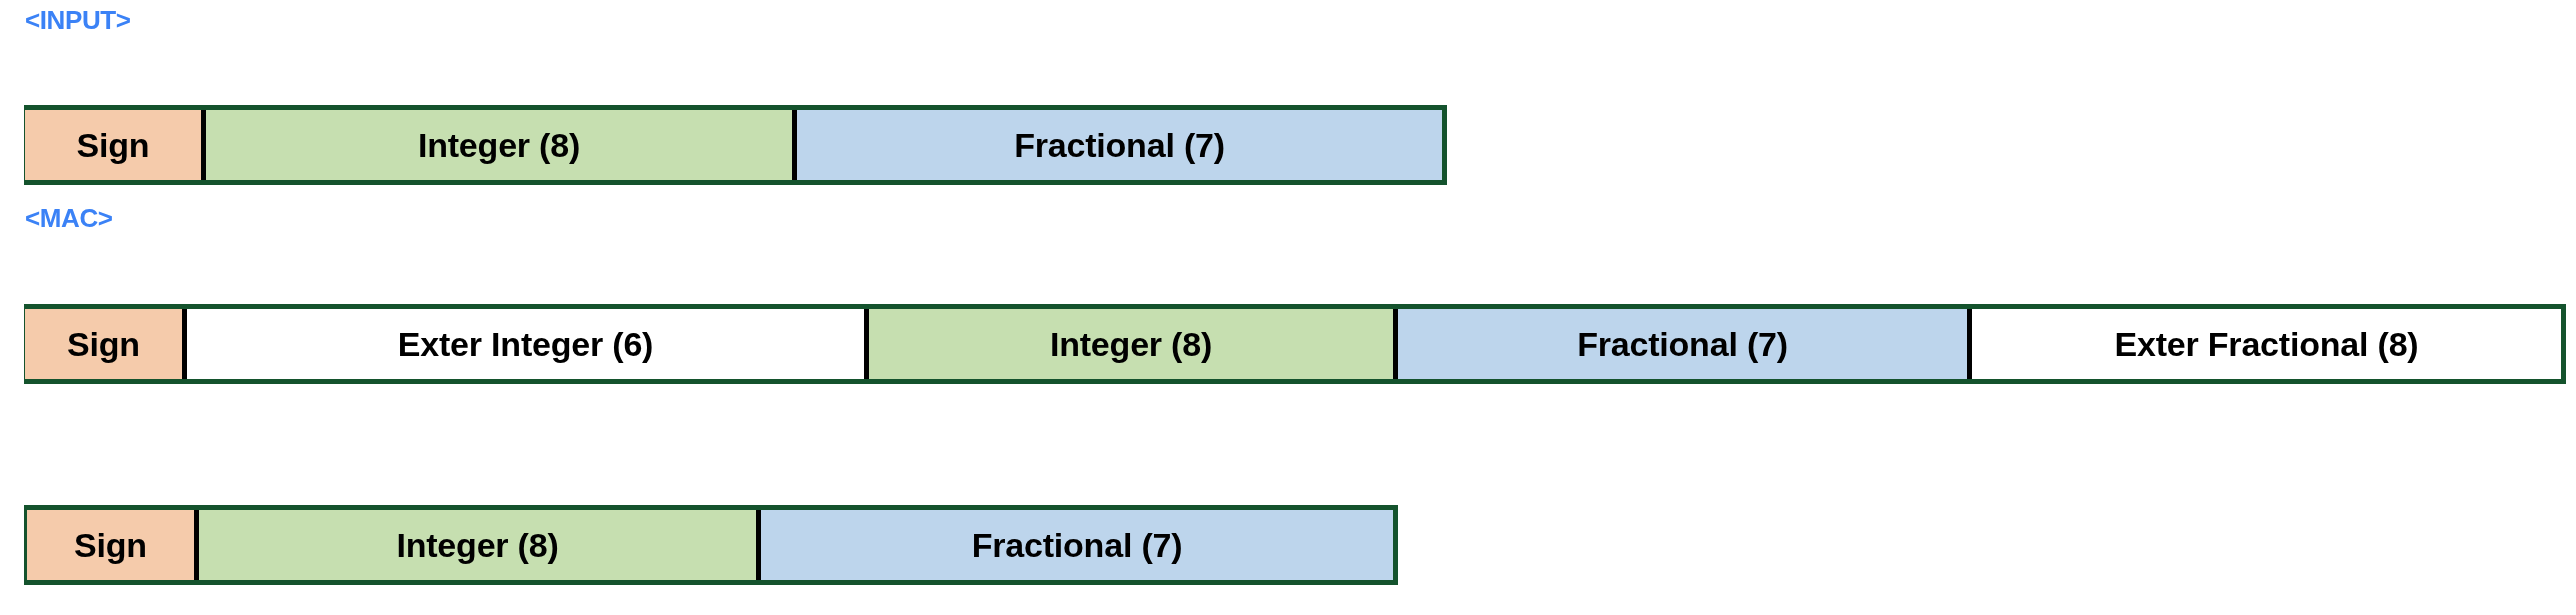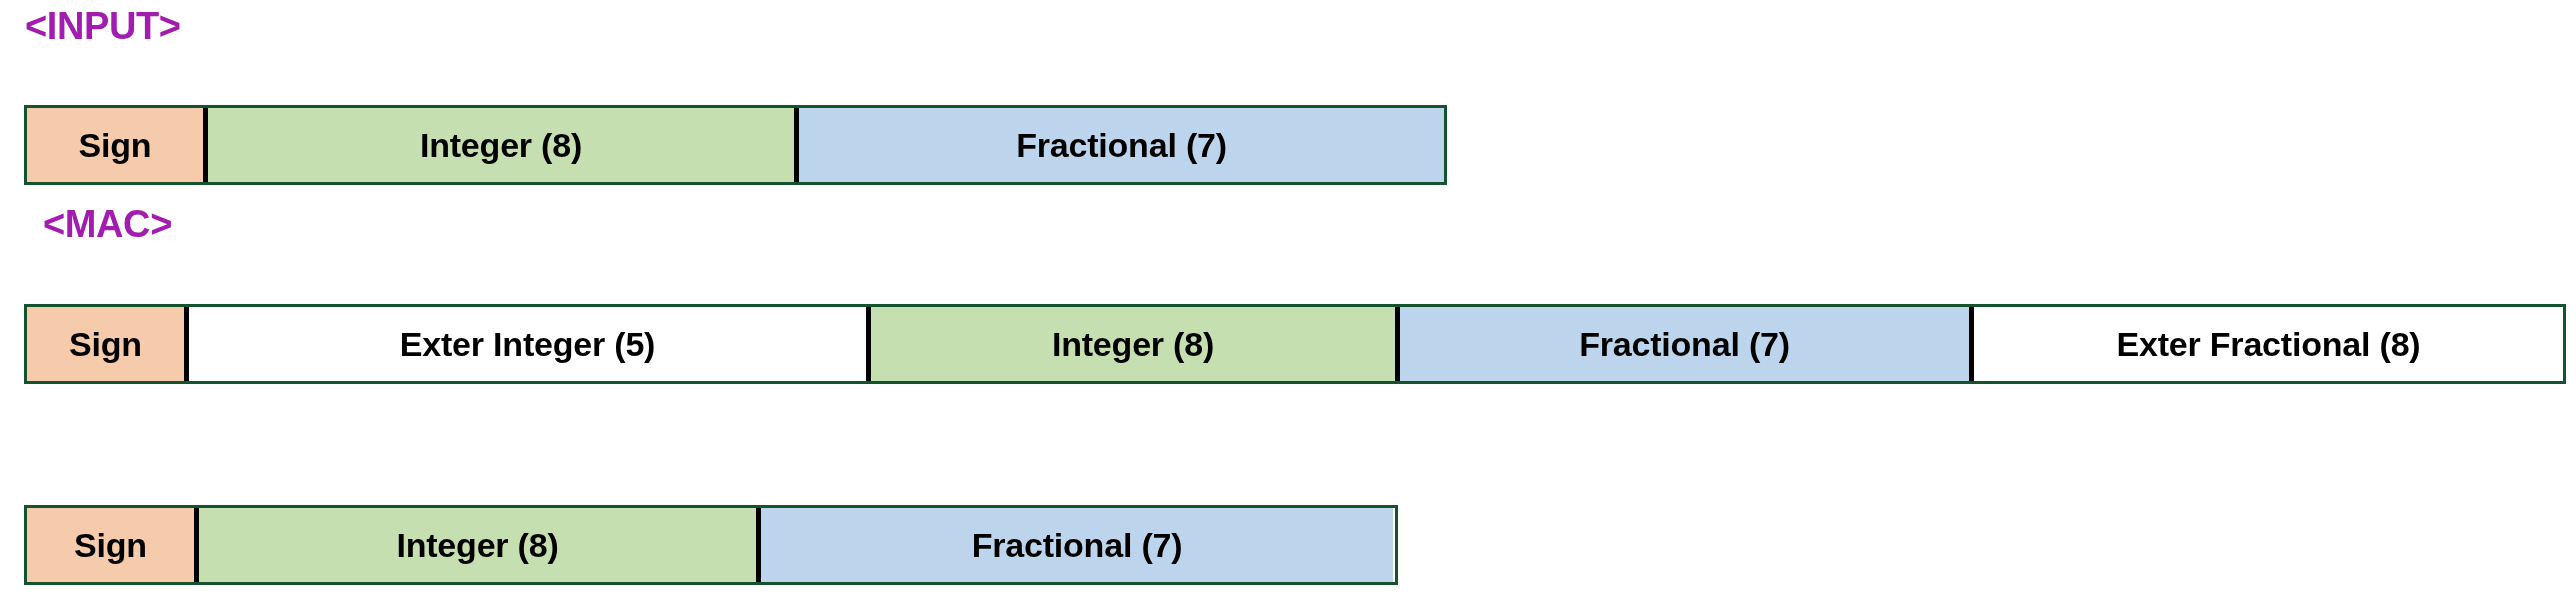--- a/index.html
+++ b/index.html
@@ -19,35 +19,36 @@
     position: absolute;
     left: 0;
     top: 0;
     width: 2576px;
     height: 616px;
   }
 
   
   .section-label {
     position: absolute;
-    font-size: 38px;
+    font-size: 26px;
     font-weight: bold;
-    color: #a21caf;
+    color: #3b82f6;
     letter-spacing: -0.4px;
     white-space: nowrap;
     line-height: 1;
   }
 
   
   .field-bar {
     position: absolute;
     display: flex;
     box-sizing: border-box;
-    border: 3px solid #14532d;
+    border: 5px solid #14532d;
     background: #FFFFFF;
+    justify-content: flex-end;
   }
 
   .field-cell {
     box-sizing: border-box;
     display: flex;
     align-items: center;
     justify-content: center;
     height: 100%;
     border-right: 5px solid #000000;
     overflow: hidden;
@@ -62,21 +63,21 @@
     color: #000000;
     white-space: nowrap;
     line-height: 1;
     letter-spacing: -0.2px;
   }
 
   
   #label-input  { left: 25px;  top: 6.6px;   }
   #bar-input    { left: 24px;  top: 105px; width: 1423px; height: 80px; }
 
-  #label-mac    { left: 25px;  top: 205px; margin-left: 18px; }
+  #label-mac    { left: 25px;  top: 205px; }
   #bar-mac      { left: 24px;  top: 304px; width: 2542px; height: 80px; }
 
   #label-output { left: 25px;  top: 406px; }
   #bar-output   { left: 24px;  top: 505px; width: 1374px; height: 80px; }
 </style>
 </head>
 <body>
 
 <div class="diagram">
 
@@ -94,21 +95,21 @@
     </div>
   </div>
 
   <div class="section-label" id="label-mac">&lt;MAC&gt;</div>
 
   <div class="field-bar" id="bar-mac">
     <div class="field-cell" style="background-color: rgb(245, 203, 171); flex: 0 0 162px; width: 162px;">
       <span class="field-cell-label">Sign</span>
     </div>
     <div class="field-cell" style="background-color: rgb(255, 255, 255); flex: 0 0 682px; width: 682px;">
-      <span class="field-cell-label">Exter Integer (5)</span>
+      <span class="field-cell-label">Exter Integer (6)</span>
     </div>
     <div class="field-cell" style="background-color: rgb(198, 223, 176); flex: 0 0 529px; width: 529px;">
       <span class="field-cell-label">Integer (8)</span>
     </div>
     <div class="field-cell" style="background-color: rgb(189, 213, 236); flex: 0 0 574px; width: 574px;">
       <span class="field-cell-label">Fractional (7)</span>
     </div>
     <div class="field-cell" style="background-color: rgb(255, 255, 255); flex: 0 0 589px; width: 589px;">
       <span class="field-cell-label">Exter Fractional (8)</span>
     </div>

